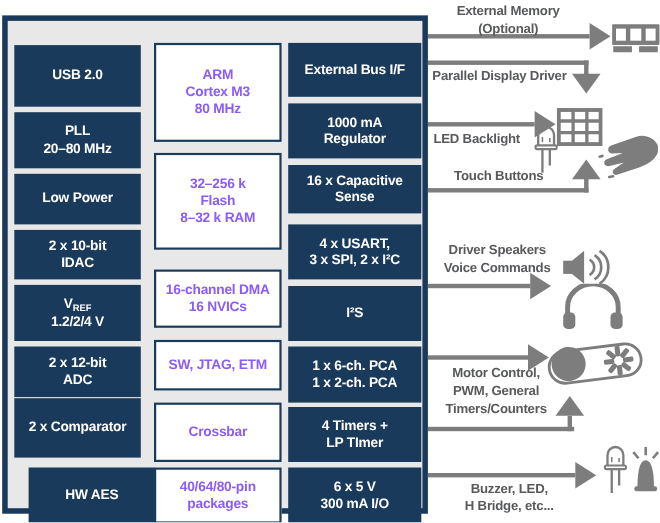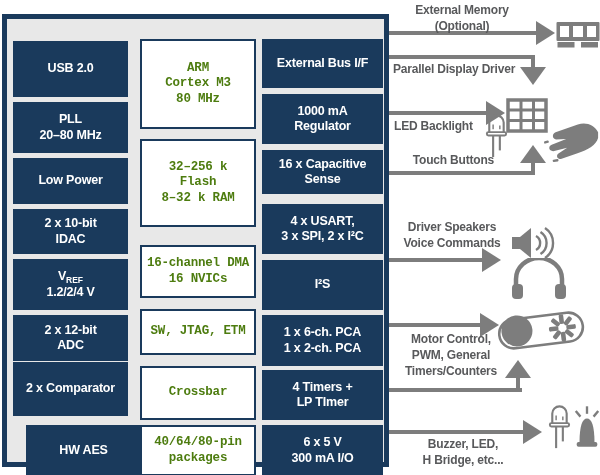--- a/index.html
+++ b/index.html
@@ -4,21 +4,21 @@
 <style>
   html,body{margin:0;padding:0;background:#fff;}
   .canvas{position:relative;width:600px;height:475px;background:#fff;overflow:hidden;
           font-family:"Liberation Sans",sans-serif;}
   .mcu-outline{position:absolute;left:2px;top:14px;width:387px;height:453px;
           box-sizing:border-box;border:5px solid #1a3a5c;background:#e8e8e8;}
   .box{position:absolute;box-sizing:border-box;display:flex;flex-direction:column;
        justify-content:center;align-items:center;text-align:center;
        font-size:12.5px;font-weight:bold;line-height:15.5px;letter-spacing:-0.2px;margin-top:14px;}
   .navy{background:#1a3a5c;color:#ffffff;}
-  .white{background:#ffffff;border:2px solid #1a3a5c;color:#4d7c0f;font-family:Liberation Mono, monospace;}
+  .white{background:#ffffff;border:2px solid #1a3a5c;color:#8b5cf6;}
   .sub{font-size:8.5px;position:relative;top:3px;letter-spacing:0;}
   .anno{position:absolute;color:#58595b;font-weight:bold;font-size:12px;
         line-height:16px;letter-spacing:-0.2px;text-align:center;}
   .hl{position:absolute;height:4px;background:#7d7d7d;}
   .vl{position:absolute;width:4px;background:#7d7d7d;}
   .ar{position:absolute;width:0;height:0;border-top:12px solid transparent;
       border-bottom:12px solid transparent;border-left:19px solid #7d7d7d;}
   .au{position:absolute;width:0;height:0;border-left:13px solid transparent;
       border-right:13px solid transparent;border-bottom:18px solid #7d7d7d;}
   .ad{position:absolute;width:0;height:0;border-left:13px solid transparent;

